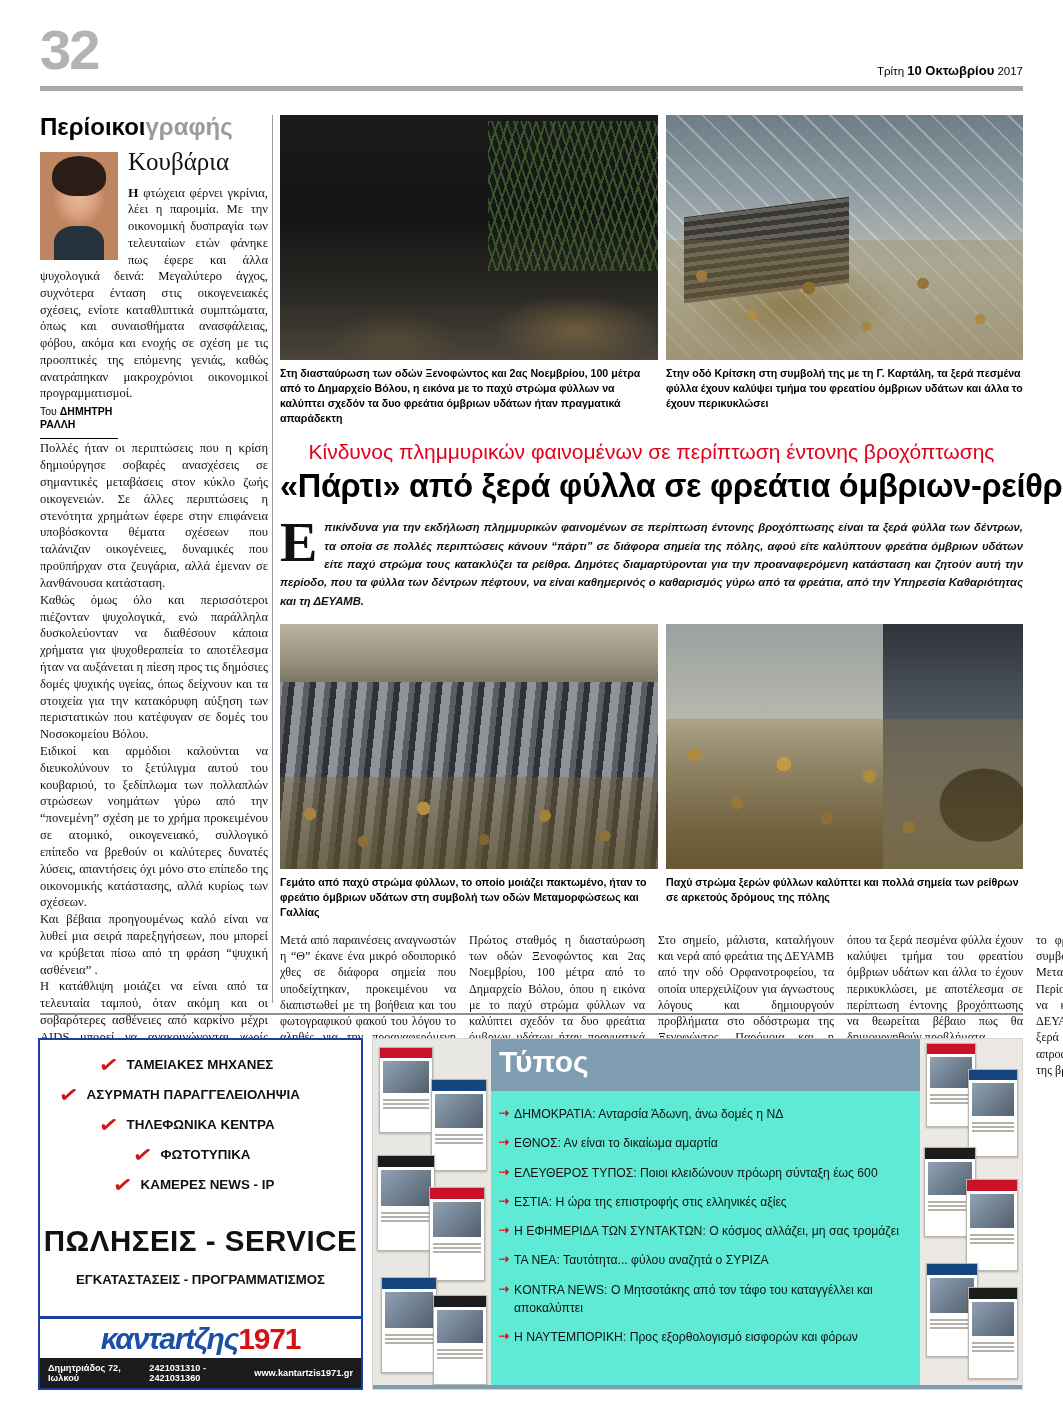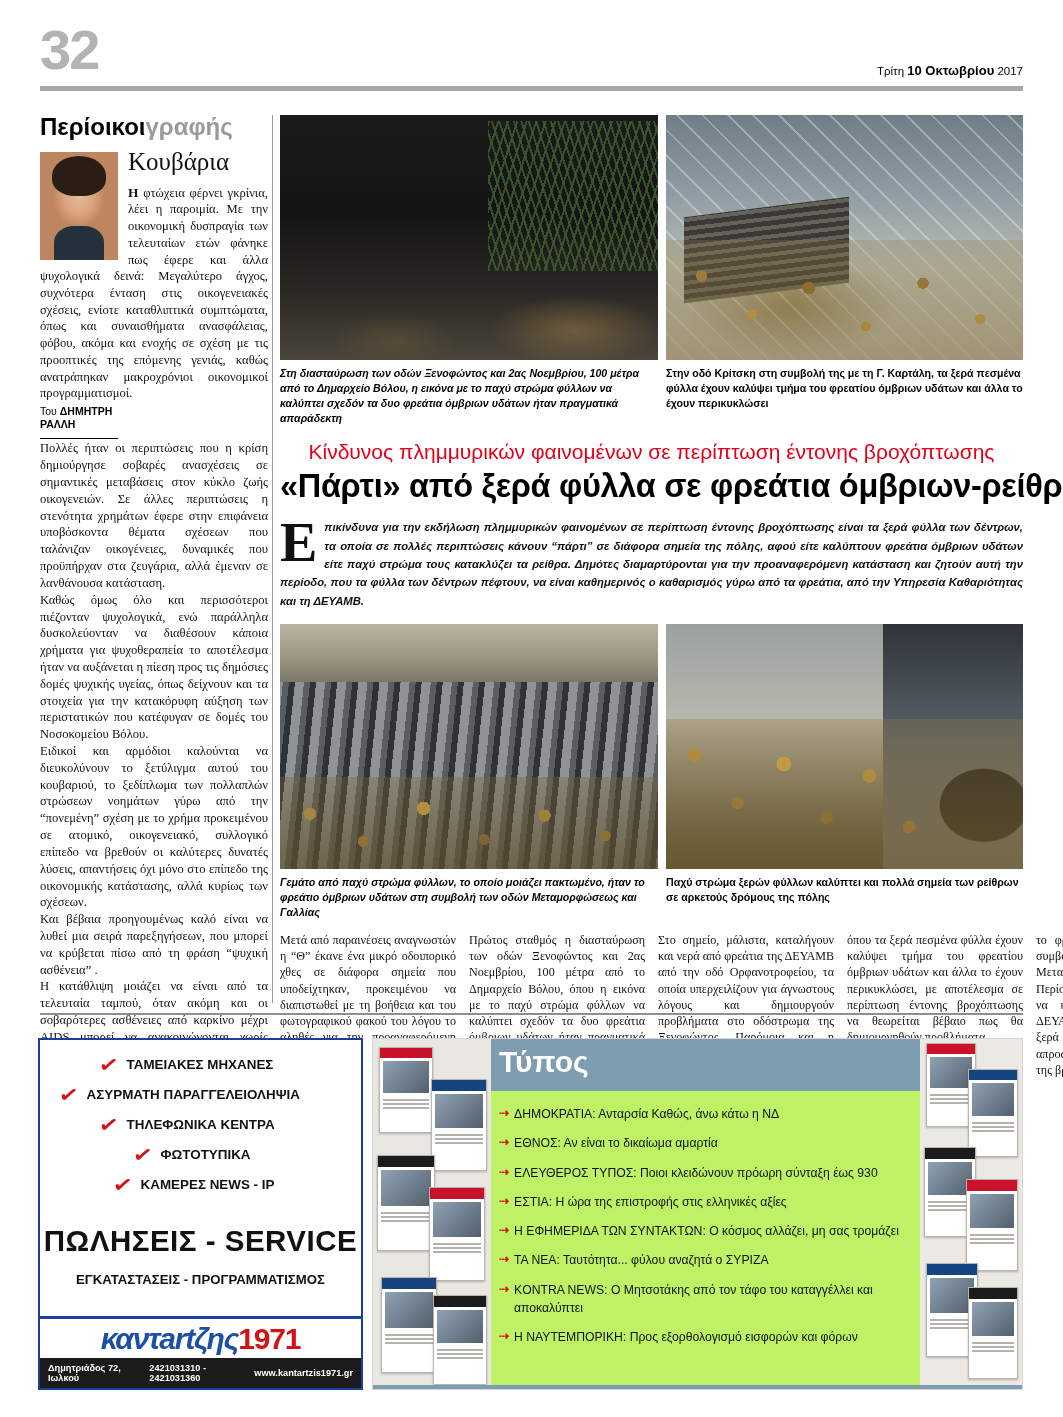--- a/index.html
+++ b/index.html
@@ -137,21 +137,21 @@
       radial-gradient(circle 9px at 72% 36%, #96763a 0 62%, transparent 64%),
       radial-gradient(circle 8px at 88% 66%, #ab8a44 0 62%, transparent 64%),
       linear-gradient(180deg, rgba(150,125,70,.25), rgba(120,100,55,.55));
   }
 
   .cap-row { display: flex; gap: 8px; margin-top: 6px; }
   .caption {
     font-family: "Liberation Sans", sans-serif;
     font-size: 10.6px; font-weight: 700; line-height: 1.42; color: #000;
   }
-  .cap-a { width: 378px; font-style: italic; }
+  .cap-a { width: 378px; }
   .cap-b { width: 357px; }
 
   .kicker-red {
     margin-top: 14px;
     font-family: "Liberation Sans", sans-serif;
     font-size: 21px; color: #e2001a; text-align: center; line-height: 1.1;
     font-weight: 400; white-space: nowrap;
   }
   .headline {
     margin-top: 6px;
@@ -278,21 +278,21 @@
   .ad-logo .l-year { color: #d51317; }
   .ad-foot {
     background: #1b1b1b; color: #fff; display: flex; justify-content: space-around;
     align-items: center; font-family: "Liberation Sans", sans-serif;
     font-size: 9.2px; padding: 5px 8px; font-weight: 700;
   }
 
   
   .press {
     position: absolute; left: 372px; top: 1038px; width: 651px; height: 352px;
-    background: #bef264; border: 1px solid #d6d6d6; overflow: hidden;
+    background: #5eead4; border: 1px solid #d6d6d6; overflow: hidden;
   }
   .press-left-strip {
     position: absolute; left: 0; top: 0; width: 118px; height: 100%;
     background: #e9e7e2; overflow: hidden;
   }
   .press-right-strip {
     position: absolute; right: 0; top: 0; width: 102px; height: 100%;
     background: #ece9e4; overflow: hidden;
   }
   .mini-paper {
@@ -500,29 +500,29 @@
         </div>
     </div>
 
     <div class="press-head">
       <div class="press-head-title">Τύπος</div>
     </div>
 
     <div class="press-body">
       <div class="press-item">
         <span class="arrow">⇢</span>
-        <span><b>ΔΗΜΟΚΡΑΤΙΑ:</b> <span class="txt">Ανταρσία Καθώς, άνω κάτω η ΝΔ</span></span>
+        <span><b>ΔΗΜΟΚΡΑΤΙΑ:</b> <span class="txt">Ανταρσία Άδωνη, άνω δομές η ΝΔ</span></span>
       </div>
       <div class="press-item">
         <span class="arrow">⇢</span>
         <span><b>ΕΘΝΟΣ:</b> <span class="txt">Αν είναι το δικαίωμα αμαρτία</span></span>
       </div>
       <div class="press-item">
         <span class="arrow">⇢</span>
-        <span><b>ΕΛΕΥΘΕΡΟΣ ΤΥΠΟΣ:</b> <span class="txt">Ποιοι κλειδώνουν πρόωρη σύνταξη έως 930</span></span>
+        <span><b>ΕΛΕΥΘΕΡΟΣ ΤΥΠΟΣ:</b> <span class="txt">Ποιοι κλειδώνουν πρόωρη σύνταξη έως 600</span></span>
       </div>
       <div class="press-item">
         <span class="arrow">⇢</span>
         <span><b>ΕΣΤΙΑ:</b> <span class="txt">Η ώρα της επιστροφής στις ελληνικές αξίες</span></span>
       </div>
       <div class="press-item">
         <span class="arrow">⇢</span>
         <span><b>Η ΕΦΗΜΕΡΙΔΑ ΤΩΝ ΣΥΝΤΑΚΤΩΝ:</b> <span class="txt">Ο κόσμος αλλάζει, μη σας τρομάζει</span></span>
       </div>
       <div class="press-item">

